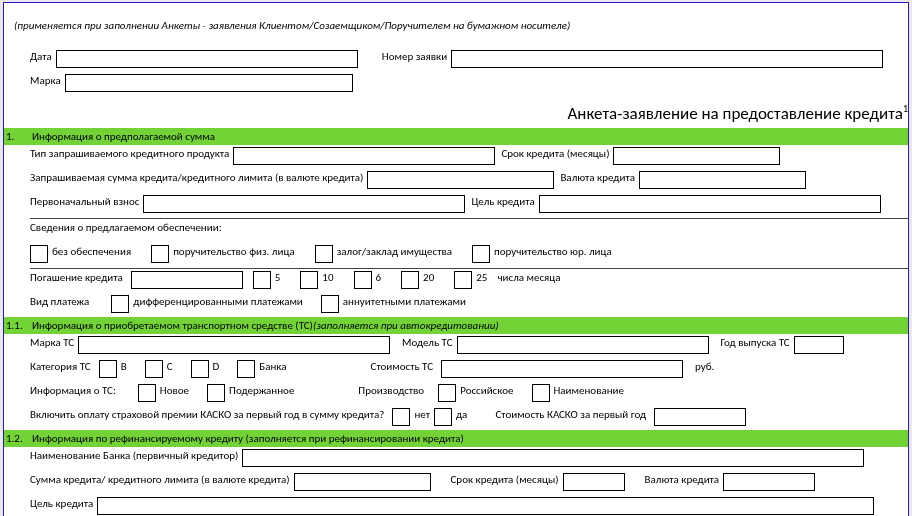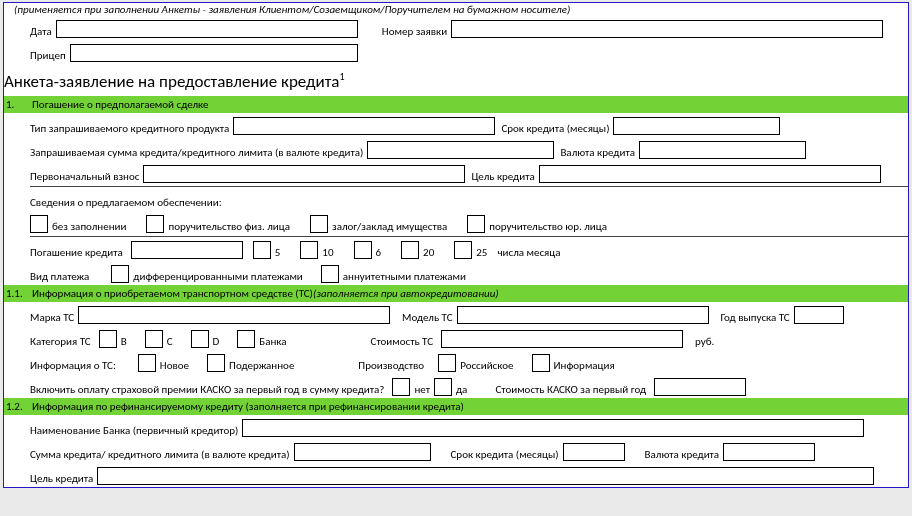--- a/index.html
+++ b/index.html
@@ -10,21 +10,21 @@
     padding: 2px;
   }
   .page {
     width: 904px;
     background: #fff;
     border: 1px solid #2516c7;
     margin: 0 auto;
     position: relative;
   }
   .italic { font-style: italic; text-align: center; }
-  .row { display: flex; align-items: flex-end; padding: 2px 2px 2px 26px; min-height: 20px; }
+  .row { display: flex; align-items: flex-start; padding: 2px 2px 2px 26px; min-height: 20px; }
   .lbl { padding: 0 4px 0 0; }
   .field {
     border: 1px solid #000;
     height: 16px;
     display: inline-block;
     background: #fff;
   }
   .cb {
     border: 1px solid #000;
     width: 16px;
@@ -40,50 +40,50 @@
     font-size: 11px;
     height: 17px;
   }
   .secnum {
     width: 26px;
     text-align: left;
     padding-left: 2px;
   }
   .sectitle { }
   .sep { border-bottom: 1px solid #444; height: 1px; margin: 0 0 0 26px; }
-  .title { text-align: left; font-size: 17px; padding: 6px 0 4px 0; }
+  .title { text-align: right; font-size: 17px; padding: 6px 0 4px 0; }
   .title sup { font-size: 10px; }
-  .note { font-style: italic; padding: 0 10px; }
+  .note { font-style: italic; padding: 16px 10px; }
   .flexgap > * { margin-right: 4px; }
 </style>
 </head>
 <body>
 
 <div class="page">
 
   <div class="note">(применяется при заполнении Анкеты - заявления Клиентом/Созаемщиком/Поручителем на бумажном носителе)</div>
 
   <div class="row">
     <span class="lbl">Дата</span>
     <span class="field" style="width:300px"></span>
     <span class="lbl" style="margin-left:24px">Номер заявки</span>
     <span class="field" style="width:430px"></span>
   </div>
   <div class="row">
-    <span class="lbl">Прицеп</span>
+    <span class="lbl">Марка</span>
     <span class="field" style="width:286px"></span>
   </div>
 
   <div class="title">
     <span>Анкета-заявление на предоставление кредита</span><sup>1</sup>
   </div>
 
   <div class="section">
     <span class="secnum">1.</span>
-    <span class="sectitle">Погашение о предполагаемой сделке</span>
+    <span class="sectitle">Информация о предполагаемой сумма</span>
   </div>
 
   <div class="row">
     <span class="lbl">Тип запрашиваемого кредитного продукта</span>
     <span class="field" style="width:260px"></span>
     <span class="lbl" style="margin-left:6px">Срок кредита (месяцы)</span>
     <span class="field" style="width:165px"></span>
   </div>
 
   <div class="row">
@@ -100,21 +100,21 @@
     <span class="field" style="width:340px"></span>
   </div>
 
   <div class="sep"></div>
 
   <div class="row">
     <span class="lbl">Сведения о предлагаемом обеспечении:</span>
   </div>
   <div class="row flexgap">
     <span class="cb"></span>
-    <span>без заполнении</span>
+    <span>без обеспечения</span>
     <span class="cb" style="margin-left:16px"></span>
     <span>поручительство физ. лица</span>
     <span class="cb" style="margin-left:16px"></span>
     <span>залог/заклад имущества</span>
     <span class="cb" style="margin-left:16px"></span>
     <span>поручительство юр. лица</span>
   </div>
 
   <div class="sep"></div>
 
@@ -175,21 +175,21 @@
   <div class="row flexgap">
     <span class="lbl">Информация о ТС:</span>
     <span class="cb" style="margin-left:14px"></span>
       <span>Новое</span>
     <span class="cb" style="margin-left:14px"></span>
       <span>Подержанное</span>
     <span class="lbl" style="margin-left:60px">Производство</span>
     <span class="cb" style="margin-left:6px"></span>
       <span>Российское</span>
     <span class="cb" style="margin-left:14px"></span>
-      <span>Информация</span>
+      <span>Наименование</span>
   </div>
 
 
   <div class="row flexgap">
     <span class="lbl">Включить оплату страховой премии КАСКО за первый год в сумму кредита?</span>
     <span class="cb"></span>
       <span>нет</span>
     <span class="cb"></span>
       <span>да</span>
     <span class="lbl" style="margin-left:24px">Стоимость КАСКО за первый год</span>

